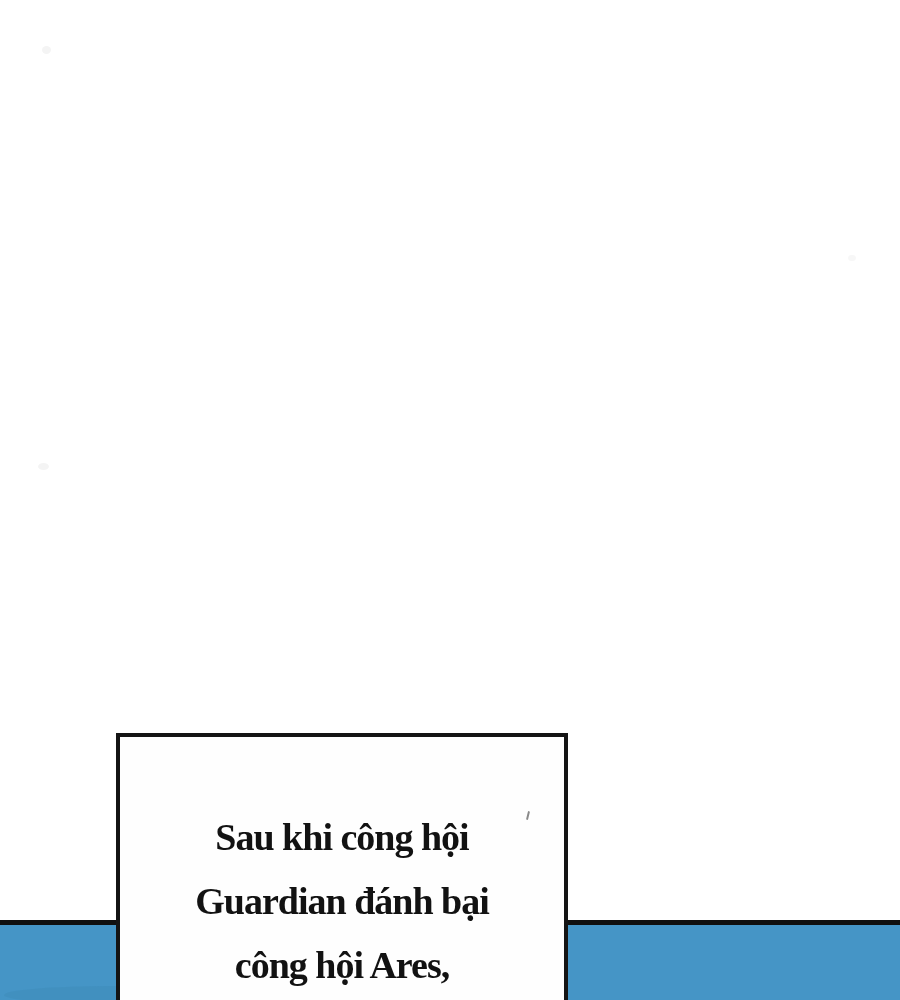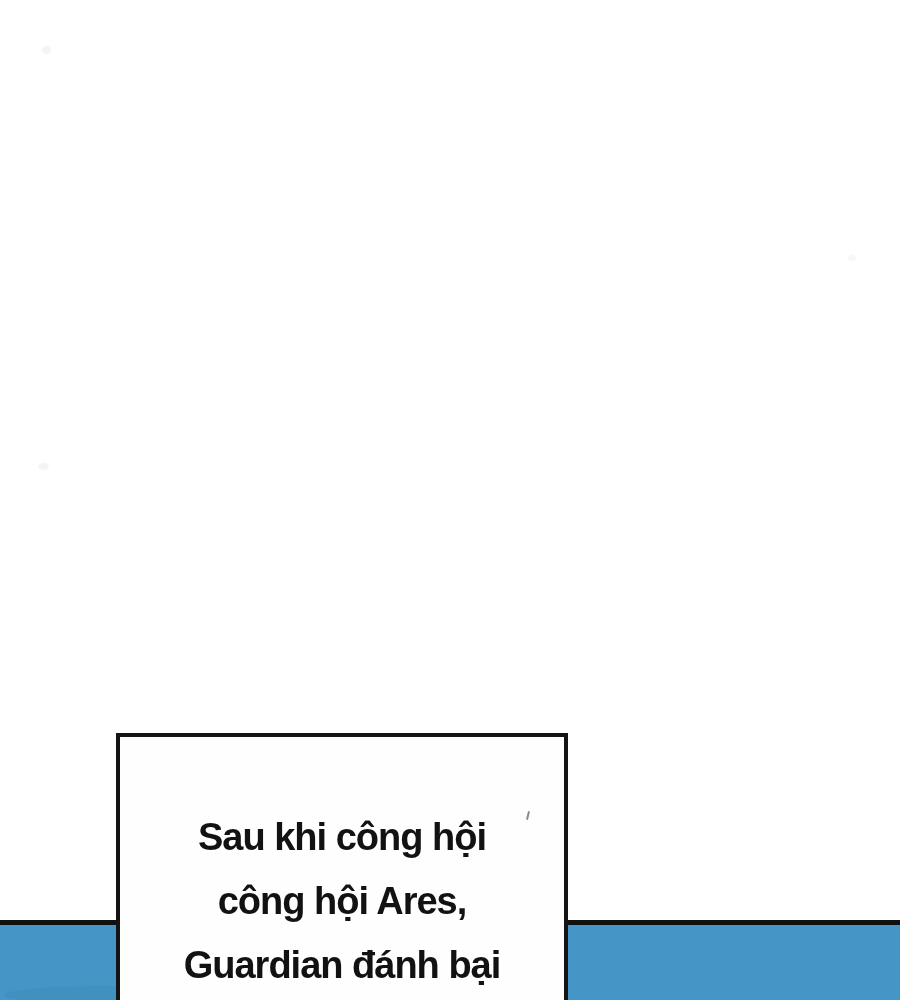--- a/index.html
+++ b/index.html
@@ -6,21 +6,21 @@
     margin: 0;
     padding: 0;
     background: #ffffff;
   }
   #panel {
     position: relative;
     width: 900px;
     height: 1000px;
     background: #ffffff;
     overflow: hidden;
-    font-family: Liberation Sans, sans-serif;
+    font-family: Liberation Serif, serif;
   }
   
   #blue-band {
     position: absolute;
     left: 0;
     top: 920px;
     width: 900px;
     height: 80px;
     background: #4595c6;
     border-top: 5px solid #101010;
@@ -91,20 +91,20 @@
   <span class="speck" id="speck-1"></span>
   <span class="speck" id="speck-2"></span>
   <span class="speck" id="speck-3"></span>
 
   <div id="blue-band"></div>
   <div id="band-smudge"></div>
 
   <div id="caption-box">
     <div id="caption-text">
       <p class="caption-line">Sau khi công hội</p>
+      <p class="caption-line">Guardian đánh bại</p>
       <p class="caption-line">công hội Ares,</p>
-      <p class="caption-line">Guardian đánh bại</p>
     </div>
   </div>
 
   <div id="stray-mark"></div>
 
 </div>
 
 </body></html>

